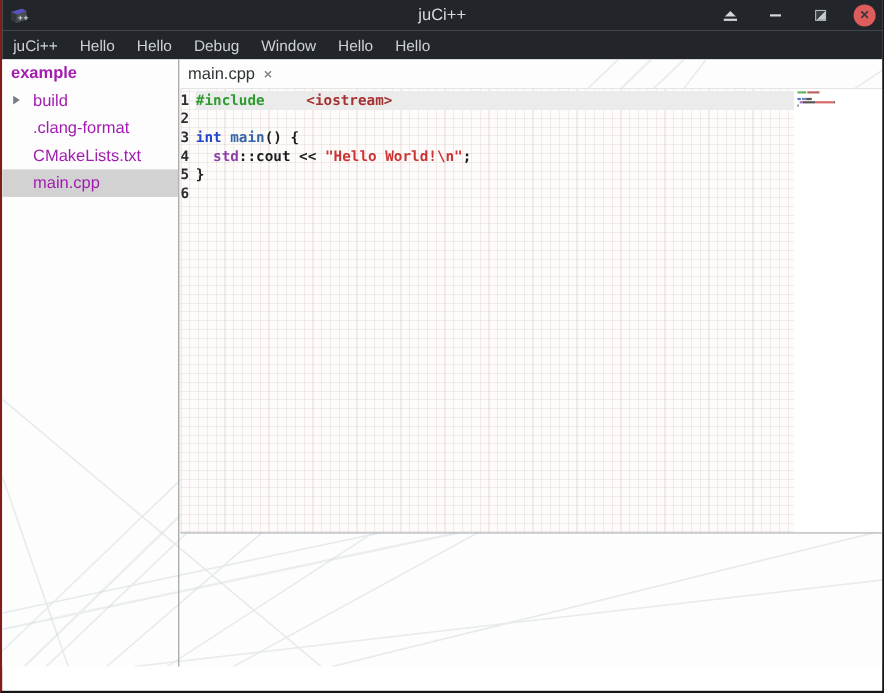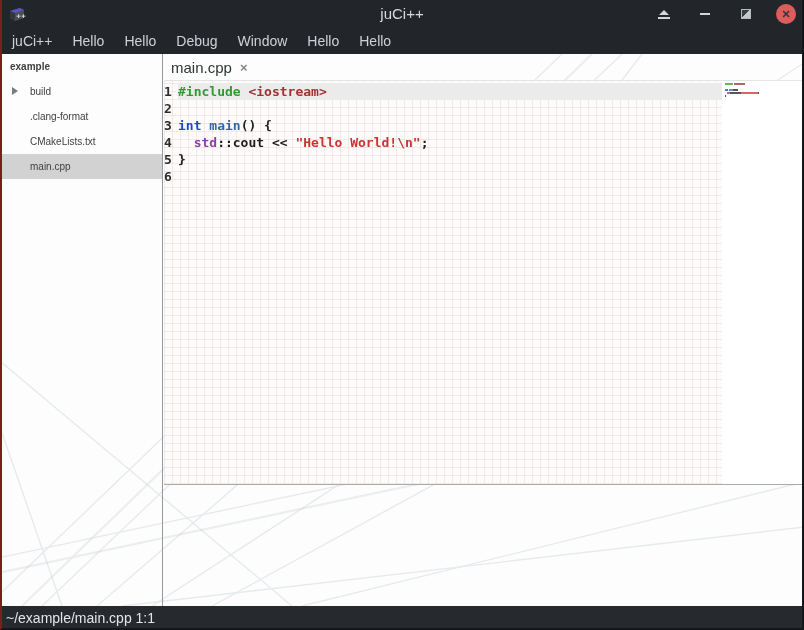--- a/index.html
+++ b/index.html
@@ -35,21 +35,21 @@
   .menubar {
     position:absolute; left:-2px; right:-2px; top:28px; height:26px;
     background:var(--titlebar_bg); display:flex; align-items:center; padding-left:2px;
   }
   .menu-item { color:#ced2d6; font-size:14px; padding:0 10px; line-height:26px; }
   
   .content { position:absolute; left:0; right:0; top:54px; bottom:22px; background:#fdfdfd; }
   .texture { position:absolute; left:0; top:0; width:100%; height:100%; pointer-events:none; }
   
   .sidebar { position:absolute; left:0; top:0; bottom:0; width:161px; border-right:1px solid #95999b; }
-  .tree-item { position:relative; height:25px; line-height:25px; font-size:10px; color:#404040; padding-left:28px; white-space:nowrap; }
+  .tree-item { position:relative; height:25px; line-height:25px; font-size:15px; color:#a21caf; padding-left:28px; white-space:nowrap; }
   .tree-item.root { font-weight:bold; padding-left:8px; }
   .tree-item.selected { background:var(--selection_gray); }
   .expander { position:absolute; left:10px; top:8px; width:0; height:0;
     border-top:4.5px solid transparent; border-bottom:4.5px solid transparent; border-left:6px solid #777c80; }
   
   .main { position:absolute; left:162px; right:0; top:0; bottom:0; }
   .tabbar { position:absolute; left:0; right:0; top:0; height:27px; border-bottom:1px solid #e4e4e4; }
   .tab { position:absolute; left:1px; top:0; height:27px; padding:0 10px 0 6px; display:flex; align-items:center; gap:8px; }
   .tab .tab-label { font-size:15px; color:#2e3436; }
   .tab .tab-close { font-size:13px; color:#82878b; font-weight:bold; }
@@ -63,21 +63,21 @@
       repeating-linear-gradient(0deg, rgba(205,172,172,.22) 0 1px, transparent 1px 8px),
       repeating-linear-gradient(90deg, rgba(205,172,172,.22) 0 1px, transparent 1px 8px);
     padding-top:2px;
     font-family:"DejaVu Sans Mono", monospace; font-size:13px; font-weight:bold;
   }
   .code-line { display:flex; height:17px; line-height:17px; white-space:pre; }
   .gutter { width:14px; flex:0 0 14px; color:#2d2d2d; }
   .code-text { flex:1; }
   .code-line.highlight .code-text { background:var(--line_highlight); }
   .tok-preprocessor { color:var(--token_preprocessor); }
-  .tok-includefile  { color:var(--token_includefile); }
+  .tok-includefile  { color:var(--token_includefile);margin-left:30px; }
   .tok-type         { color:var(--token_type); }
   .tok-function     { color:var(--token_function); }
   .tok-namespace    { color:var(--token_namespace); }
   .tok-string       { color:var(--token_string); }
   .tok-plain        { color:var(--token_plain); }
   .minimap { position:absolute; right:0; top:0; bottom:0; width:80px; background:#ffffff; padding:2px 0 0 3px; }
   .mini-line { height:3px; display:flex; }
   .mini-seg { height:2px; opacity:.75; }
   .panel-sep { position:absolute; left:0; right:0; top:430px; height:1px; background:#a9abad; }
   .bottom-panel { position:absolute; left:0; right:0; top:431px; bottom:0; }
@@ -203,16 +203,13 @@
             </div>
             <div class="mini-line"></div>
           </div>
       </div>
 
       <div class="panel-sep"></div>
       <div class="bottom-panel"></div>
     </div>
   </div>
 
-  <div class="statusbar">
-    <span>~/example/main.cpp 1:1</span>
-  </div>
 </div>
 
 </body></html>

